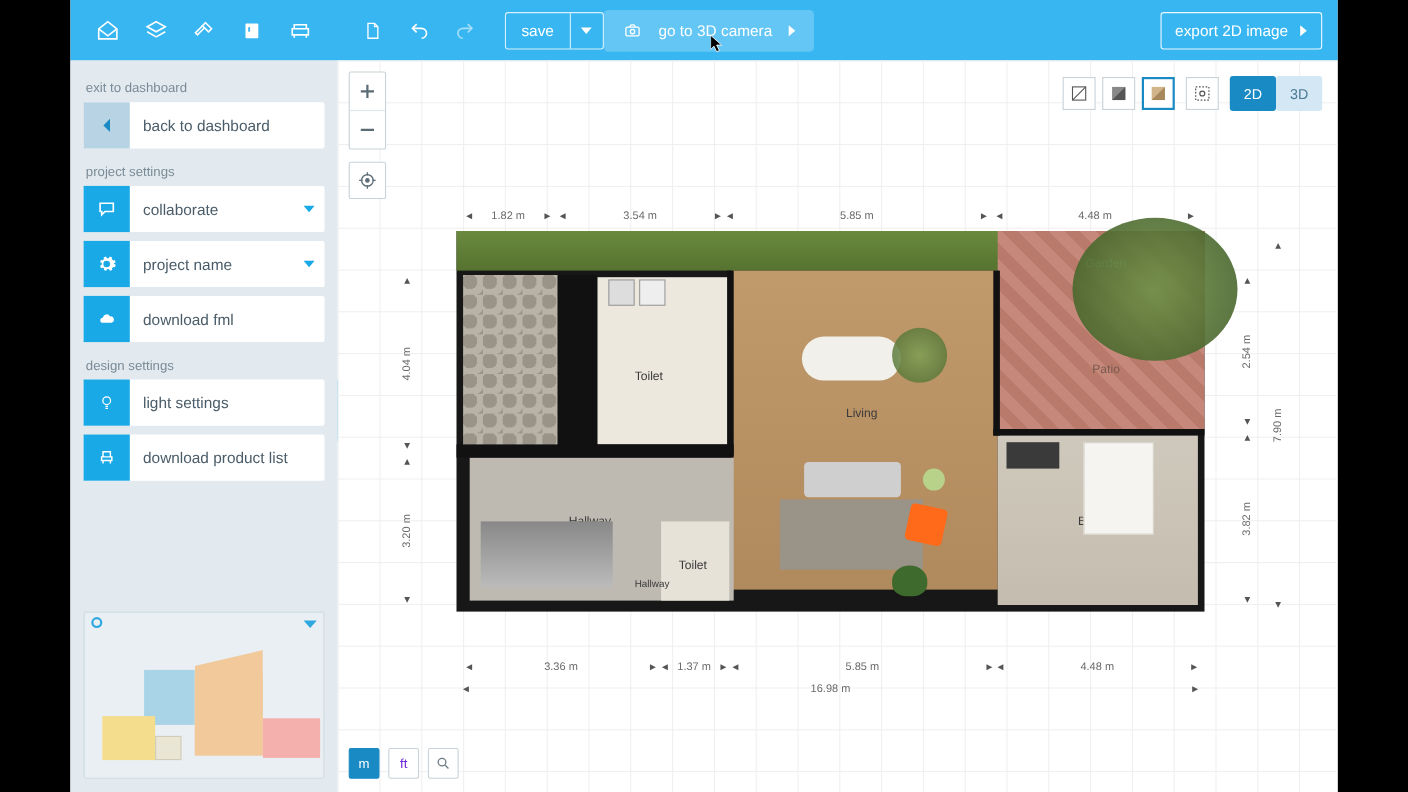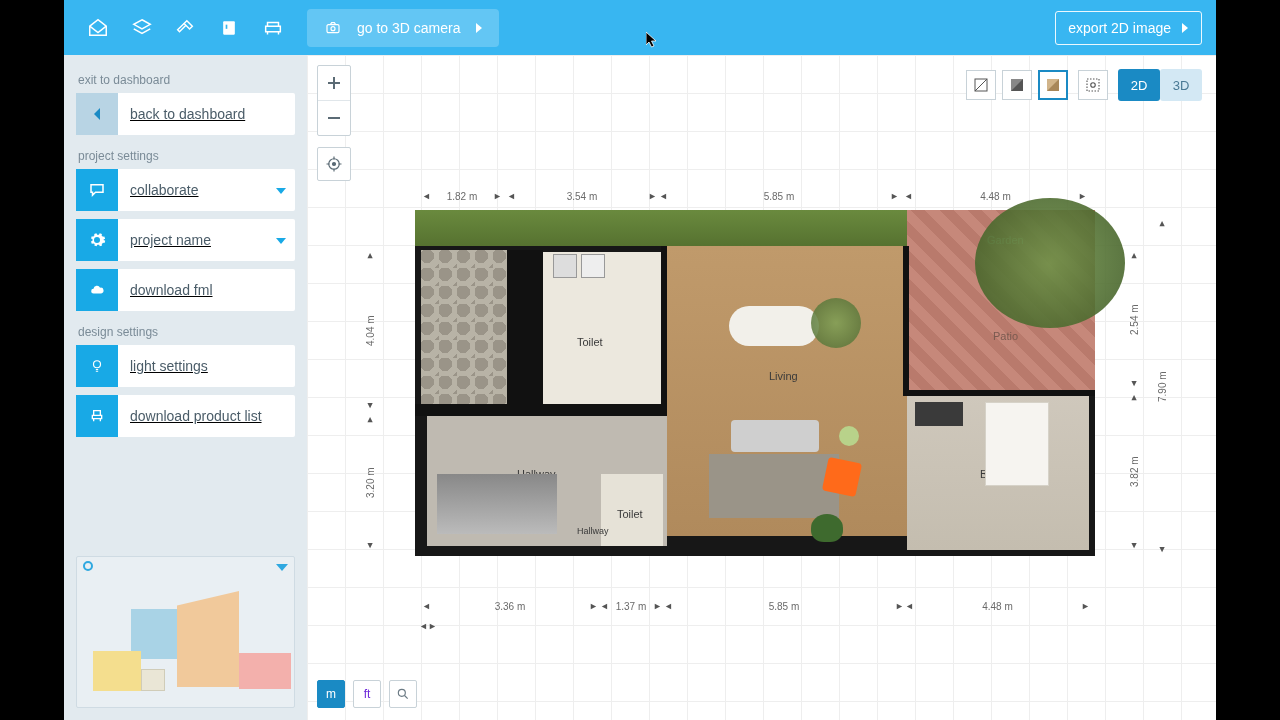--- a/index.html
+++ b/index.html
@@ -21,21 +21,21 @@
 .topbar-right { padding-right: 14px; }
 .export-btn { border: 1px solid rgba(255,255,255,0.9); border-radius: 3px; height: 34px; display:flex; align-items:center; gap: 10px; padding: 0 12px; cursor:pointer;}
 .export-btn span { font-size: 14px; color:#fff;}
 
 
 .body { flex: 1; display: flex; }
 
 
 .sidebar { width: 243px; background: #e2eaef; padding: 12px 12px 12px 12px; display: flex; flex-direction: column; position: relative; justify-content: space-between; }
 .section-label { color: #7a8b97; font-size: 12px; margin: 6px 0 6px 2px; }
-.side-item { background: #fff; height: 42px; display: flex; align-items: center; margin-bottom: 8px; cursor: pointer; border-radius: 2px; text-decoration: underline; }
+.side-item { background: #fff; height: 42px; display: flex; align-items: center; margin-bottom: 8px; cursor: pointer; border-radius: 2px; }
 .side-item .ic { width: 42px; height: 42px; background: #18a9e6; display: flex; align-items: center; justify-content: center; color: #fff; }
 .side-item .lbl { flex: 1; padding-left: 12px; color: #4a5c68; font-size: 14px; }
 .side-item .chev { width: 28px; color: #18a9e6; text-align:center; }
 .back-item .ic { background: #b8d4e4; color:#1a8ac4; }
 .side-spacer { flex: 1; }
 .mini { border: 1px solid #cfdbe3; border-radius: 2px; height: 152px; position: relative; background: #e9eff3; overflow:hidden;}
 .mini-top { position:absolute; top:4px; left:6px; width:10px; height:10px; border:2px solid #2fa8e0; border-radius:50%;}
 .mini-chev { position:absolute; top:2px; right:6px; color:#2fa8e0; font-size:14px; }
 .mini-shapes { position:absolute; left:16px; bottom:6px; width:200px; height:110px;}
 .sh { position:absolute; }
@@ -122,20 +122,48 @@
             <rect x="8" y="8" width="2" height="5" fill="#38b6f1"></rect>
           </svg>
         </div>
       <div class="top-icon">
           <svg width="22" height="22" viewBox="0 0 24 24" fill="none" stroke="#fff" stroke-width="1.6">
             <path d="M6 10 L6 6 L18 6 L18 10"></path>
             <path d="M4 10 L20 10 L20 16 L4 16 Z"></path>
             <path d="M6 16 L6 19 M18 16 L18 19"></path>
           </svg>
         </div>
+    </div>
+    <div class="topbar-mid">
+      <div class="top-btn">
+          <svg width="18" height="20" viewBox="0 0 24 24" fill="none" stroke="#fff" stroke-width="1.6">
+            <path d="M6 3 L14 3 L18 7 L18 21 L6 21 Z"></path>
+            <path d="M14 3 L14 7 L18 7"></path>
+          </svg>
+        </div>
+      <div class="top-btn">
+          <svg width="20" height="18" viewBox="0 0 24 24" fill="none" stroke="#fff" stroke-width="2">
+            <path d="M9 14 L4 9 L9 4"></path>
+            <path d="M4 9 L15 9 A6 6 0 0 1 15 21"></path>
+          </svg>
+        </div>
+      <div class="top-btn" style="opacity:.55">
+          <svg width="20" height="18" viewBox="0 0 24 24" fill="none" stroke="#fff" stroke-width="2">
+            <path d="M15 14 L20 9 L15 4"></path>
+            <path d="M20 9 L9 9 A6 6 0 0 0 9 21"></path>
+          </svg>
+        </div>
+      <div class="save-btn">
+        <span>save</span>
+        <div class="save-drop">
+            <svg width="10" height="8" fill="#fff">
+              <path d="M0 1 L10 1 L5 7 Z"></path>
+            </svg>
+          </div>
+      </div>
     </div>
     <div class="topbar-center">
       <div class="goto3d">
         <svg width="20" height="16" viewBox="0 0 24 24" fill="none" stroke="#fff" stroke-width="1.8">
             <rect x="3" y="7" width="18" height="12" rx="2"></rect>
             <circle cx="12" cy="13" r="3"></circle>
             <path d="M8 7 L10 4 L14 4 L16 7"></path>
           </svg>
         <span>go to 3D camera</span>
         <svg width="8" height="10" fill="#fff">
@@ -373,20 +401,21 @@
           <span class="mid">5.85 m</span>
           <span class="arr">►</span>
         </div>
       <div class="dim dim-h" style="left:598px; top:544px; width:185px;">
           <span class="arr">◄</span>
           <span class="mid">4.48 m</span>
           <span class="arr">►</span>
         </div>
       <div class="dim dim-h" style="left:112px; top:564px; width:672px;">
           <span class="arr">◄</span>
+          <span class="mid">16.98 m</span>
           <span class="arr">►</span>
         </div>
 
       <div class="dim dim-v" style="left:56px; top:196px; height:160px;">
           <span class="arr">▲</span>
           <span class="mid">4.04 m</span>
           <span class="arr">▼</span>
         </div>
       <div class="dim dim-v" style="left:56px; top:360px; height:136px;">
           <span class="arr">▲</span>

